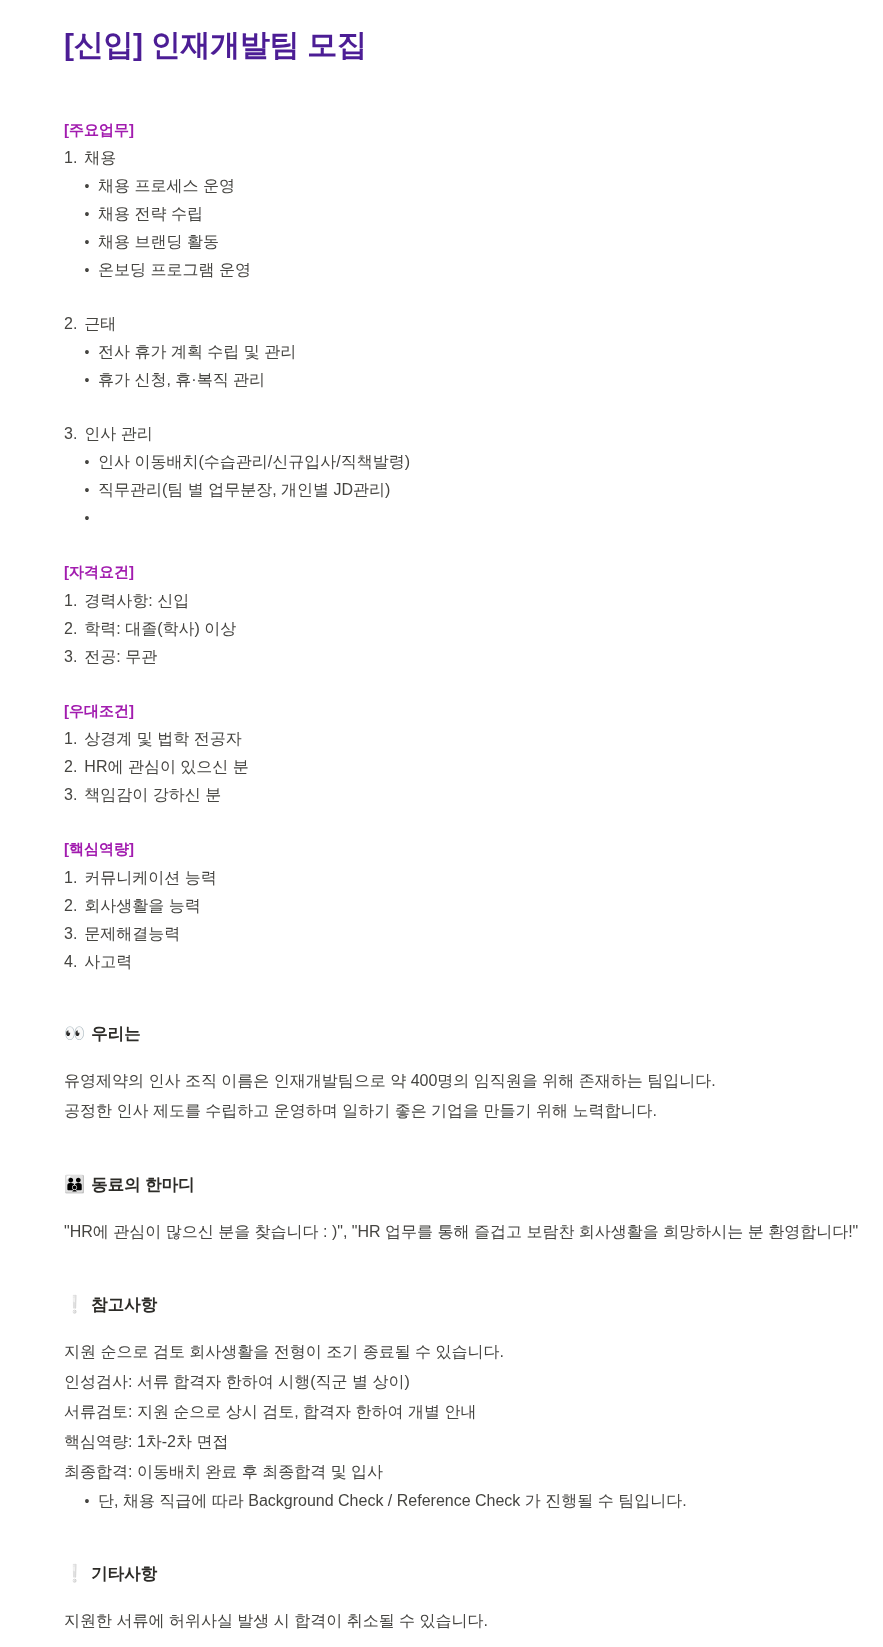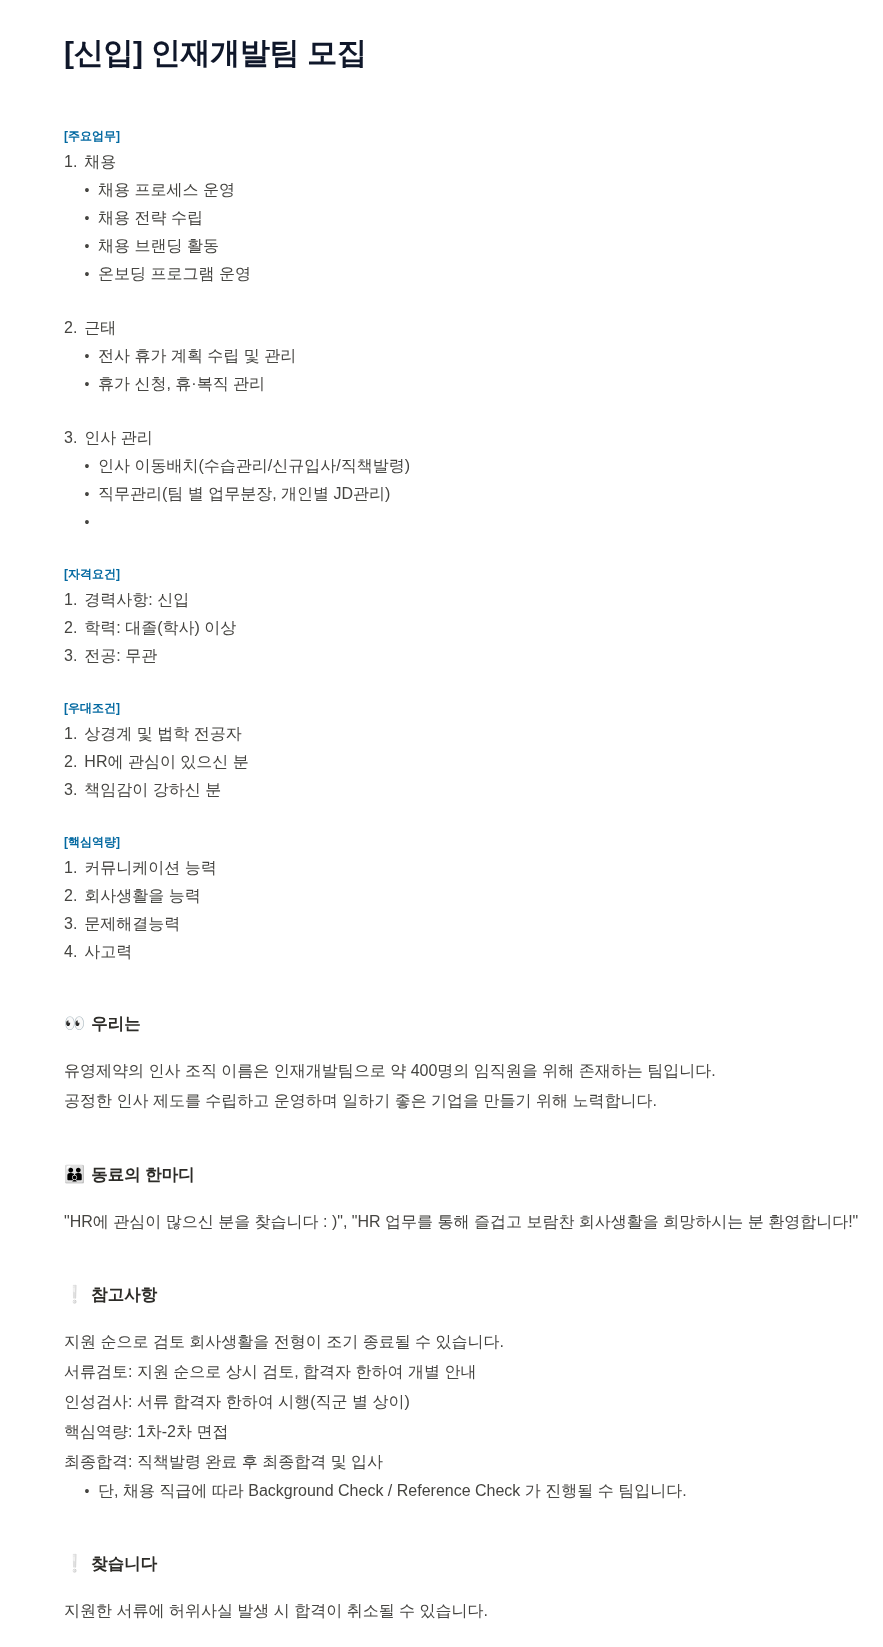--- a/index.html
+++ b/index.html
@@ -15,28 +15,28 @@
     font-family: "Liberation Sans", "DejaVu Sans", sans-serif;
     color: #454440;
     font-size: 16px;
     line-height: 1.5;
     background: #ffffff;
   }
   .title {
     font-size: 30px;
     line-height: 1.25;
     font-weight: 700;
-    color: #0f172a;
-    margin: 8px 0 52px 0;
+    color: #4c1d95;
+    margin: 0 0 52px 0;
     letter-spacing: -0.3px;
   }
   .heading {
-    font-size: 12px;
+    font-size: 15px;
     font-weight: 700;
-    color: #0369a1;
+    color: #a21caf;
     padding: 3px 0;
     margin: 0;
     line-height: 1.5;
   }
   .heading-emoji {
     display: flex;
     align-items: center;
     font-size: 16.5px;
     font-weight: 700;
     color: #2c2b27;
@@ -191,27 +191,27 @@
       <span class="emoji">👪</span>
       <span>동료의 한마디</span>
     </h3>
     <div class="para">"HR에 관심이 많으신 분을 찾습니다 : )", "HR 업무를 통해 즐겁고 보람찬 회사생활을 희망하시는 분 환영합니다!"</div>
     <div class="gap"></div>
     <h3 class="heading-emoji">
       <span class="emoji">❕</span>
       <span>참고사항</span>
     </h3>
     <div class="para">지원 순으로 검토 회사생활을 전형이 조기 종료될 수 있습니다.</div>
+    <div class="para">인성검사: 서류 합격자 한하여 시행(직군 별 상이)</div>
     <div class="para">서류검토: 지원 순으로 상시 검토, 합격자 한하여 개별 안내</div>
-    <div class="para">인성검사: 서류 합격자 한하여 시행(직군 별 상이)</div>
     <div class="para">핵심역량: 1차-2차 면접</div>
-    <div class="para">최종합격: 직책발령 완료 후 최종합격 및 입사</div>
+    <div class="para">최종합격: 이동배치 완료 후 최종합격 및 입사</div>
     <div class="row bullet">
       <span class="dot">•</span>
       <span>단, 채용 직급에 따라 Background Check / Reference Check 가 진행될 수 팀입니다.</span>
     </div>
     <div class="gap"></div>
     <h3 class="heading-emoji">
       <span class="emoji">❕</span>
-      <span>찾습니다</span>
+      <span>기타사항</span>
     </h3>
     <div class="para">지원한 서류에 허위사실 발생 시 합격이 취소될 수 있습니다.</div>
   </div>
 
 </body></html>

